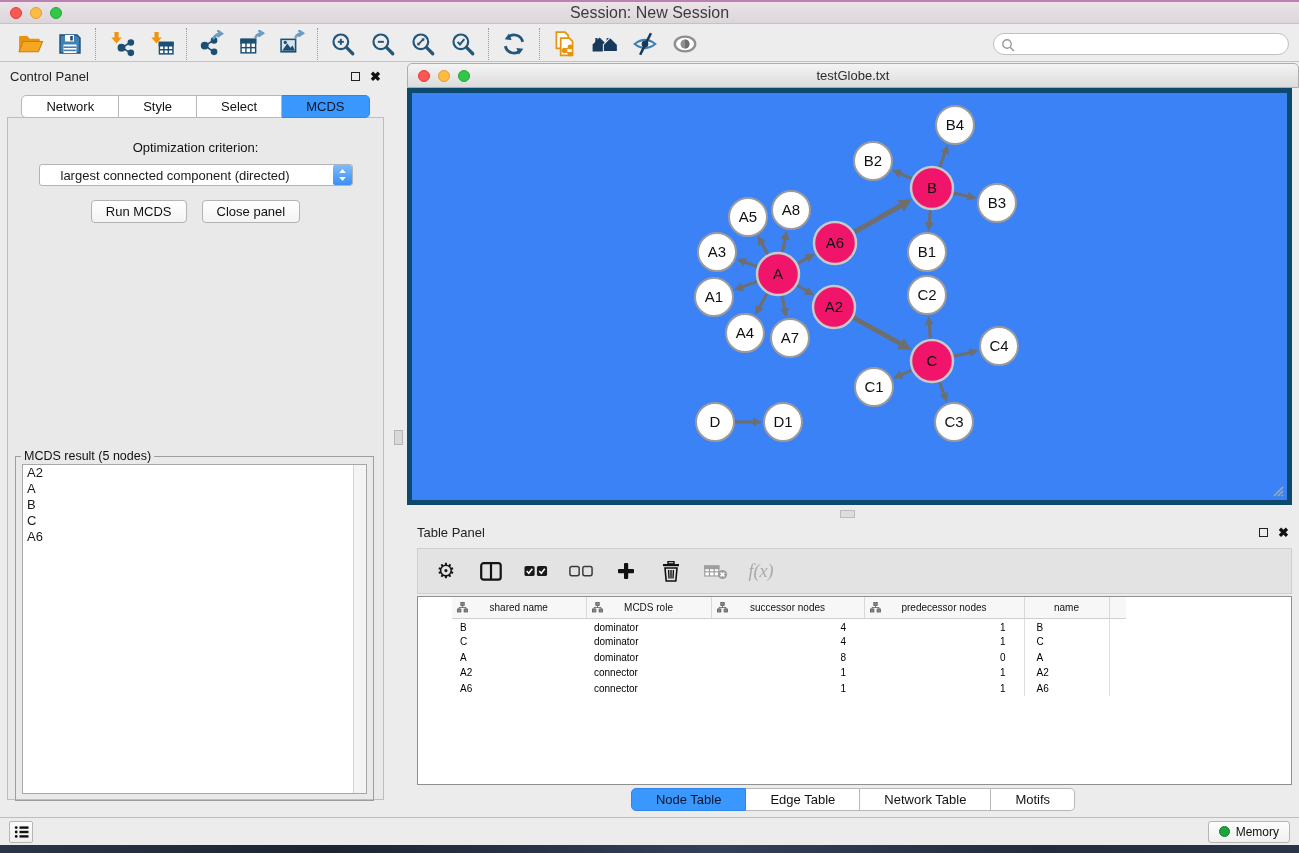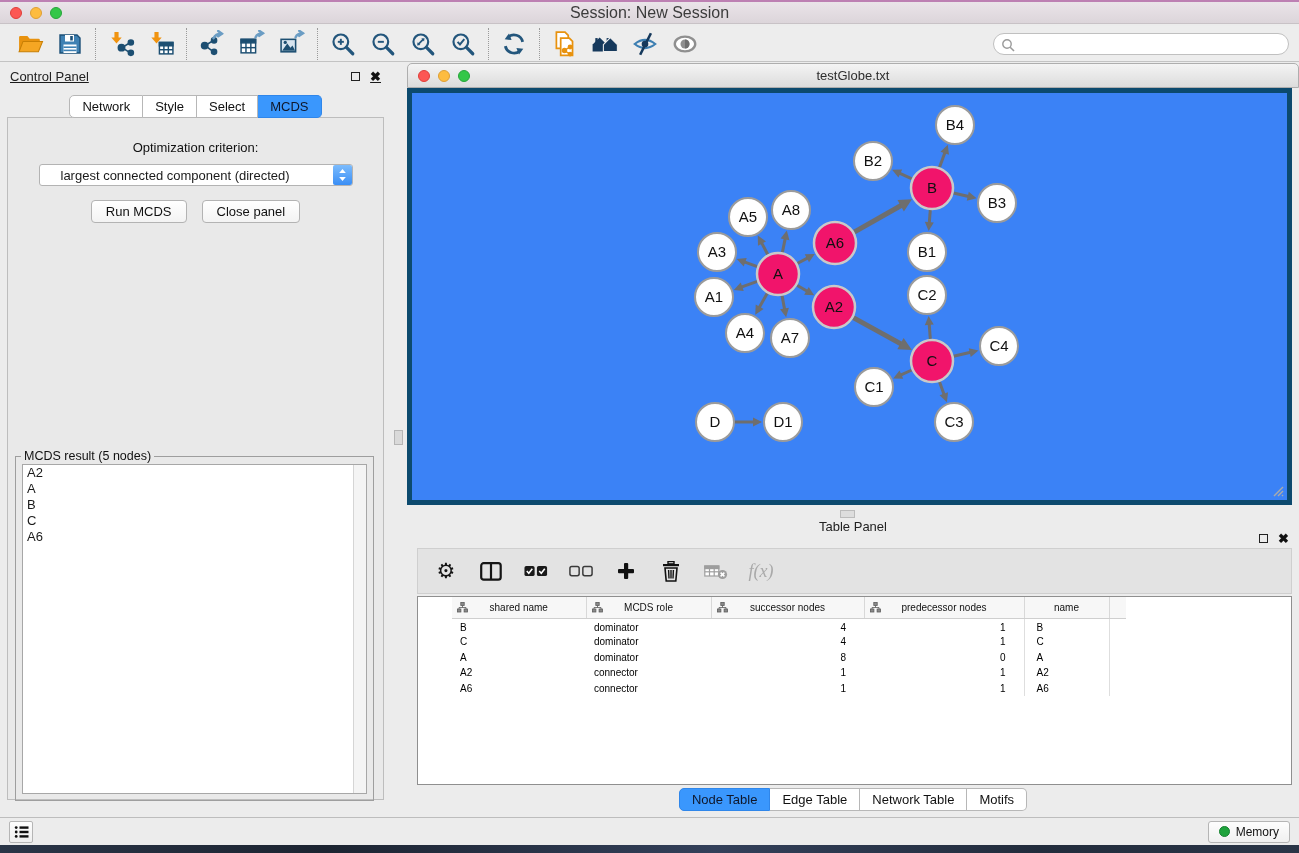--- a/index.html
+++ b/index.html
@@ -30,30 +30,30 @@
   .tbtn { width:40px; height:32px; display:flex; align-items:center; justify-content:center; cursor:default; }
   .tsep { width:1px; height:32px; border-left:1px dotted #9a9a9a; margin:0 5px; }
   .searchbox {
     margin-left:auto; position:relative; width:296px; height:22px;
     background:#fff; border:1px solid #c0c0c0; border-radius:11px;
     display:flex; align-items:center; padding-left:26px;
   }
   .searchbox svg { position:absolute; left:7px; top:4px; }
   .searchbox input { border:none; outline:none; width:250px; font-size:12px; background:transparent; font-family:"Liberation Sans",sans-serif; }
   
-  .control-panel { position:absolute; left:0; top:62px; width:391px; height:755px; background:#ececec;text-decoration:underline; }
+  .control-panel { position:absolute; left:0; top:62px; width:391px; height:755px; background:#ececec; }
   .cp-header { height:28px; display:flex; align-items:center; padding:0 10px; }
   .cp-header .cp-title { font-size:13px; color:#222; }
   .panel-icons { margin-left:auto; display:flex; align-items:center; gap:10px; }
   .float-icon { width:9px; height:9px; border:1.7px solid #222; }
   .close-x { font-size:13px; font-weight:bold; color:#111; line-height:9px; }
   .seg { display:inline-flex; }
   .seg-item {
     background:#fff; border:1px solid #b7b7b7; border-left:none;
-    padding:3px 12px; font-size:13px; color:#111; white-space:nowrap; cursor:default;
+    padding:3px 24px; font-size:13px; color:#111; white-space:nowrap; cursor:default;
   }
   .seg-item:first-child { border-left:1px solid #b7b7b7; border-radius:5px 0 0 5px; }
   .seg-item:last-child { border-radius:0 5px 5px 0; }
   .seg-item.selected { background:#3a97fd; border-color:#2f86ea; color:#0f172a; }
   .cp-tabs-row { position:absolute; top:33px; left:0; right:0; text-align:center; z-index:2; }
   .cp-content {
     position:absolute; left:7px; right:7px; top:55px; bottom:17px;
     border:1px solid #bdbdbd; background:#e9e9e9;
   }
   .opt-label { margin-top:22px; text-align:center; font-size:13px; color:#111; }
@@ -92,21 +92,21 @@
     position:absolute; left:0; top:0; right:0; height:25px;
     background:linear-gradient(#f4f4f4,#dcdcdc); border:1px solid #aeaeae; border-radius:5px 5px 0 0;
     display:flex; align-items:center;
   }
   .net-titlebar .title { position:absolute; left:0; right:0; text-align:center; font-size:13px; color:#2e2e2e; }
   .net-canvas { position:absolute; left:0; top:25px; width:885px; height:417px; background:#3b82f6; border:5px solid #0c4a6e; }
   .resize-grip { position:absolute; right:3px; bottom:3px; }
   .h-grip { position:absolute; left:840px; top:510px; width:15px; height:8px; background:#ddd; border:1px solid #bbb; }
   
   .table-panel { position:absolute; left:407px; top:519px; right:0; height:298px; background:#ececec; }
-  .tp-header { height:27px; display:flex; align-items:center; padding:0 10px;flex-direction:column; }
+  .tp-header { height:27px; display:flex; align-items:center; padding:0 10px; }
   .tp-header .tp-title { font-size:13px; color:#222; }
   .tp-toolbar {
     position:absolute; left:10px; right:7px; top:29px; height:46px;
     background:#e3e3e3; border:1px solid #cfcfcf;
     display:flex; align-items:center; gap:21px; padding-left:16px;
   }
   .tp-tool { width:24px; display:flex; justify-content:center; align-items:center; cursor:default; }
   .gear-glyph { font-size:21px; color:#151515; line-height:20px; font-family:"DejaVu Sans",sans-serif; }
   .fx { font-family:"Liberation Serif",serif; font-style:italic; font-size:18px; color:#a9a9a9; }
   .ntable {

